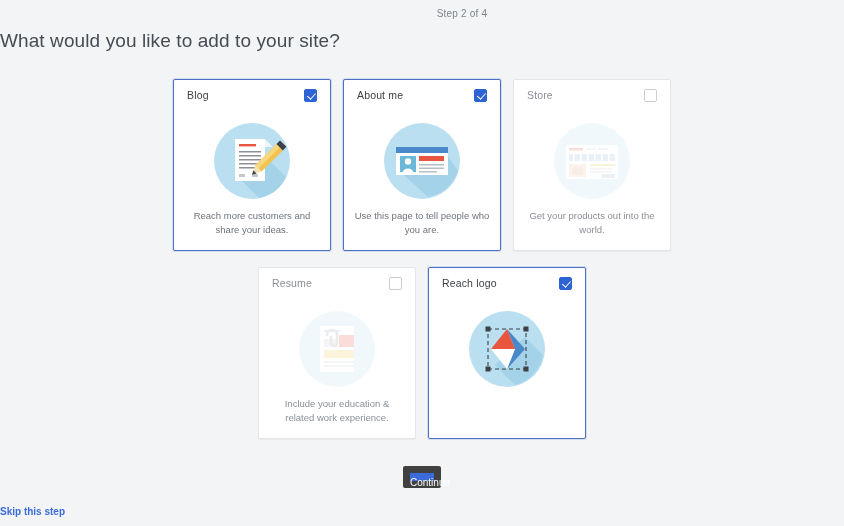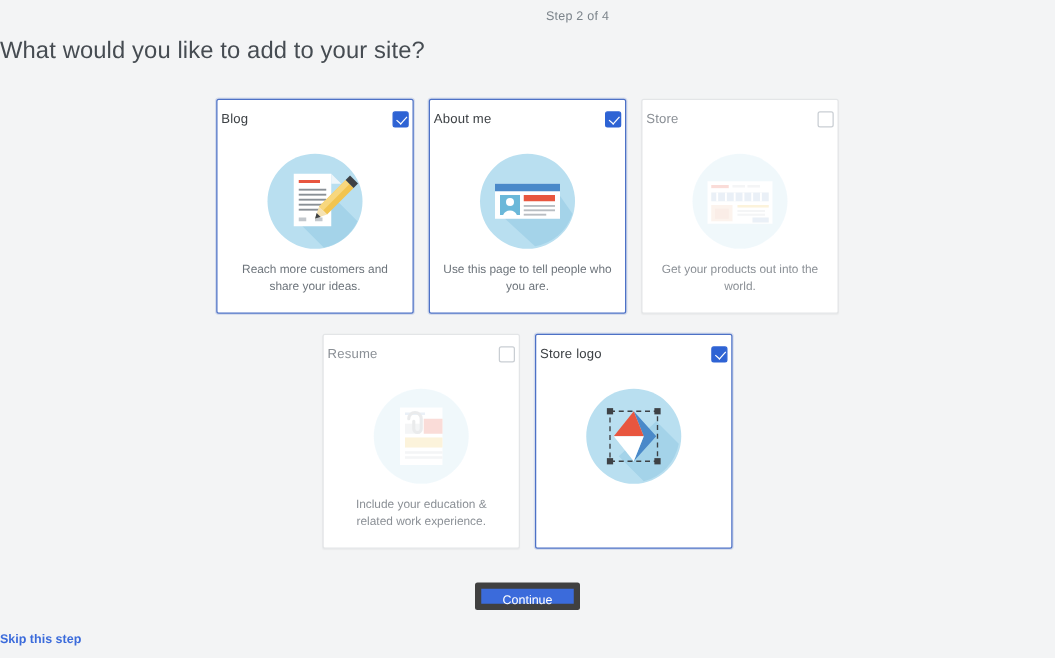--- a/index.html
+++ b/index.html
@@ -66,21 +66,21 @@
     box-shadow: 0 0 0 1px rgba(77,113,198,0.18);
   }
 
   .card-header {
     position: absolute;
     top: 0; left: 0; right: 0;
     height: 30px;
     display: flex;
     align-items: center;
     justify-content: space-between;
-    padding: 0 3px;
+    padding: 0 13px;
     box-sizing: border-box;
   }
   .card-title {
     font-size: 10.5px;
     color: #3d4145;
     letter-spacing: 0.15px;
   }
   .card.dim .card-title { color: #8b9096; }
 
   .checkbox {
@@ -132,24 +132,24 @@
     color: #6d747b;
   }
   .card.dim .card-desc { color: #8b9096; }
 
   
   .continue-button {
     position: absolute;
     top: 466px;
     left: 50%;
     transform: translateX(-50%);
-    width: 84px;
+    width: 38px;
     height: 22px;
     background: #3b6bdb;
-    border: 5px solid #404040;
+    border: 7px solid #404040;
     border-radius: 2px;
     color: #ffffff;
     font-size: 10px;
     font-family: "Liberation Sans", sans-serif;
     cursor: pointer;
     padding: 0;
     line-height: 20px;
   }
   .skip-link {
     position: absolute;
@@ -276,21 +276,21 @@
         <rect x="27" y="52" width="30" height="2" fill="#c9ced3"></rect>
         <rect x="27" y="56" width="30" height="2" fill="#c9ced3"></rect>
         <path d="M30 26 a5 5 0 0 1 10 0 v8 a3 3 0 0 1 -6 0 v-6" fill="none" stroke="#9aa0a6" stroke-width="2.5" stroke-linecap="round"></path>
       </svg>
     </div>
     <div class="card-desc">Include your education &amp; related work experience.</div>
   </div>
 
   <div class="card selected">
     <div class="card-header">
-      <span class="card-title">Store logo</span>
+      <span class="card-title">Reach logo</span>
       <span class="checkbox checked"></span>
     </div>
     <div class="card-icon">
       <svg width="80" height="80" viewBox="0 0 80 80">
         <circle cx="40" cy="40" r="38" fill="#b9dff0"></circle>
         <path d="M58 28 L76 46 A38 38 0 0 1 48 76 L28 56 Z" fill="#a4d3e9"></path>
         <polygon points="40,20 58,40 40,60 48,40" fill="#4a89c9"></polygon>
         <polygon points="40,20 48,40 24,40" fill="#e8563f"></polygon>
         <polygon points="24,40 48,40 40,60" fill="#ffffff"></polygon>
         <rect x="21" y="20" width="38" height="40" fill="none" stroke="#3d4145" stroke-width="1.1" stroke-dasharray="4,3"></rect>

